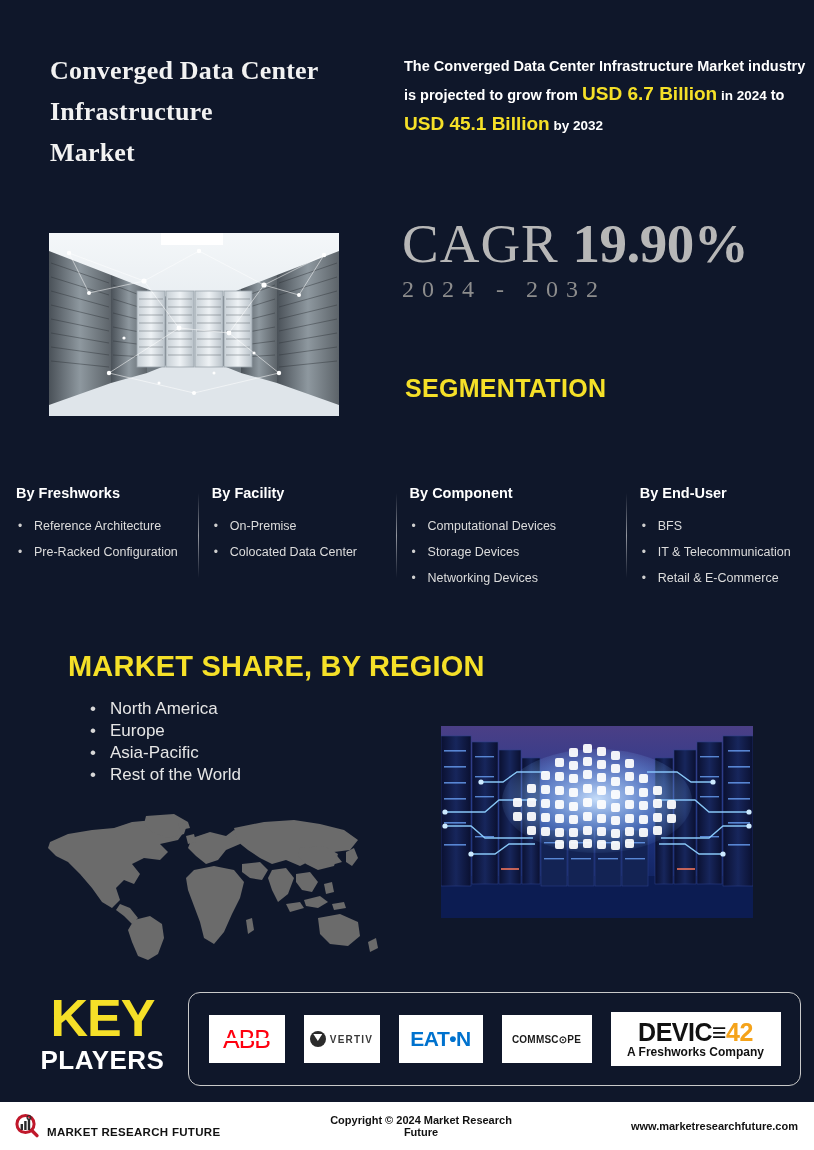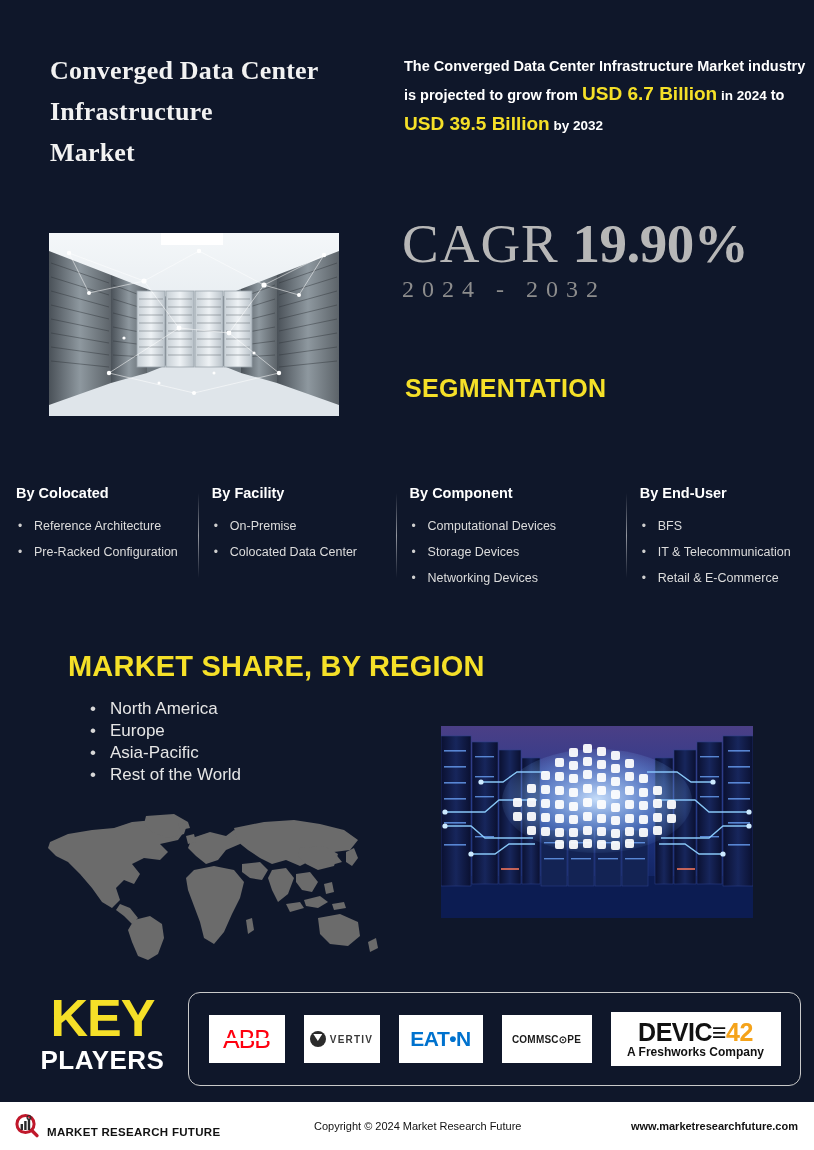--- a/index.html
+++ b/index.html
@@ -341,23 +341,23 @@
   .mrf-mark { width: 26px; height: 26px; flex: none; }
   .footer-brand-text {
     font-size: 11.5px;
     font-weight: bold;
     color: #111111;
     letter-spacing: 0.3px;
     margin-top: 11px;
   }
   .footer-copy {
     flex: 1;
-    text-align: left;
+    text-align: center;
     font-size: 11px;
-    font-weight: normal;
+    font-weight: bold;
     color: #111111;
   }
   .footer-url {
     width: 270px;
     text-align: right;
     margin-right: 16px;
     font-size: 11px;
     font-weight: bold;
     color: #111111;
   }
@@ -368,21 +368,21 @@
 <div class="infographic">
 
   <div class="title-block">
     <div class="line">Converged Data Center</div>
     <div class="line">Infrastructure</div>
     <div class="line">Market</div>
   </div>
 
   <div class="desc-block">
     <span>The Converged Data Center Infrastructure Market industry is projected to grow from </span><span class="hl">USD 6.7 Billion</span><span class="yr"> in 2024</span>
-    <span>to </span><span class="hl">USD 39.5 Billion</span><span class="yr"> by 2032</span>
+    <span>to </span><span class="hl">USD 45.1 Billion</span><span class="yr"> by 2032</span>
   </div>
 
   <div class="img-server">
     <svg viewBox="0 0 290 183" preserveAspectRatio="none">
       <defs>
         <linearGradient id="roomBg" x1="0" y1="0" x2="0" y2="1">
           <stop offset="0%" stop-color="#f4f7f9"></stop>
           <stop offset="55%" stop-color="#e3e9ee"></stop>
           <stop offset="100%" stop-color="#cdd5dc"></stop>
         </linearGradient>
@@ -534,21 +534,21 @@
       <span class="val">19.90%</span>
     </div>
     <div class="cagr-years">2024 - 2032</div>
   </div>
 
   <div class="segmentation-title">SEGMENTATION</div>
 
   <div class="seg-row">
 
     <div class="seg-col c0">
-      <h3>By Colocated</h3>
+      <h3>By Freshworks</h3>
       <ul>
         <li>Reference Architecture</li>
         <li>Pre-Racked Configuration</li>
       </ul>
     </div>
 
     <div class="seg-col c2">
       <div class="divider"></div>
       <h3>By Facility</h3>
       <ul>

